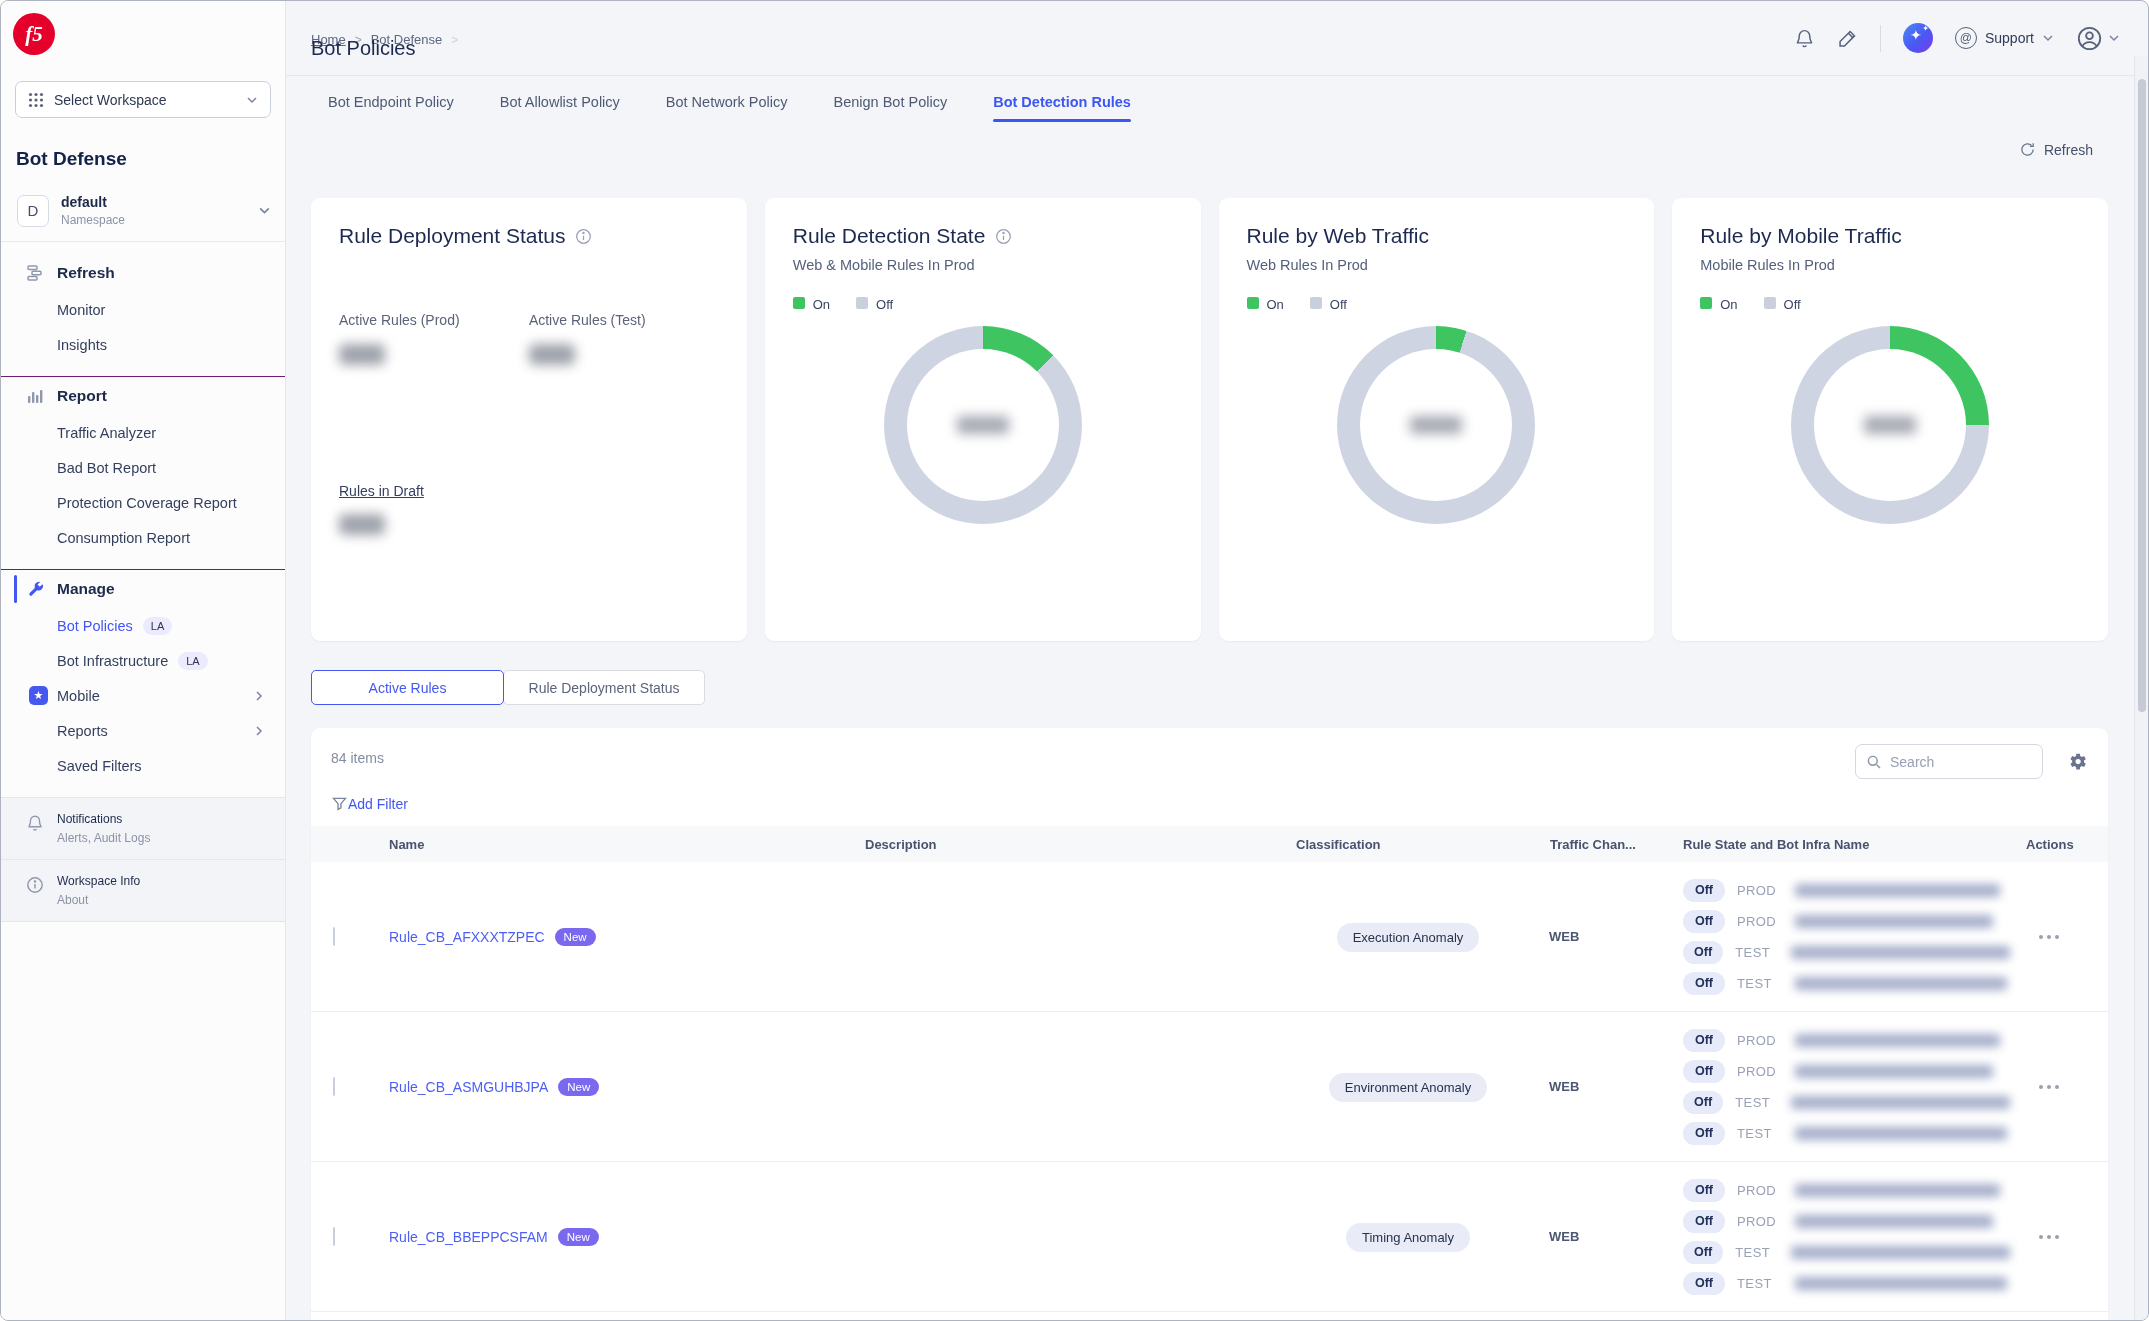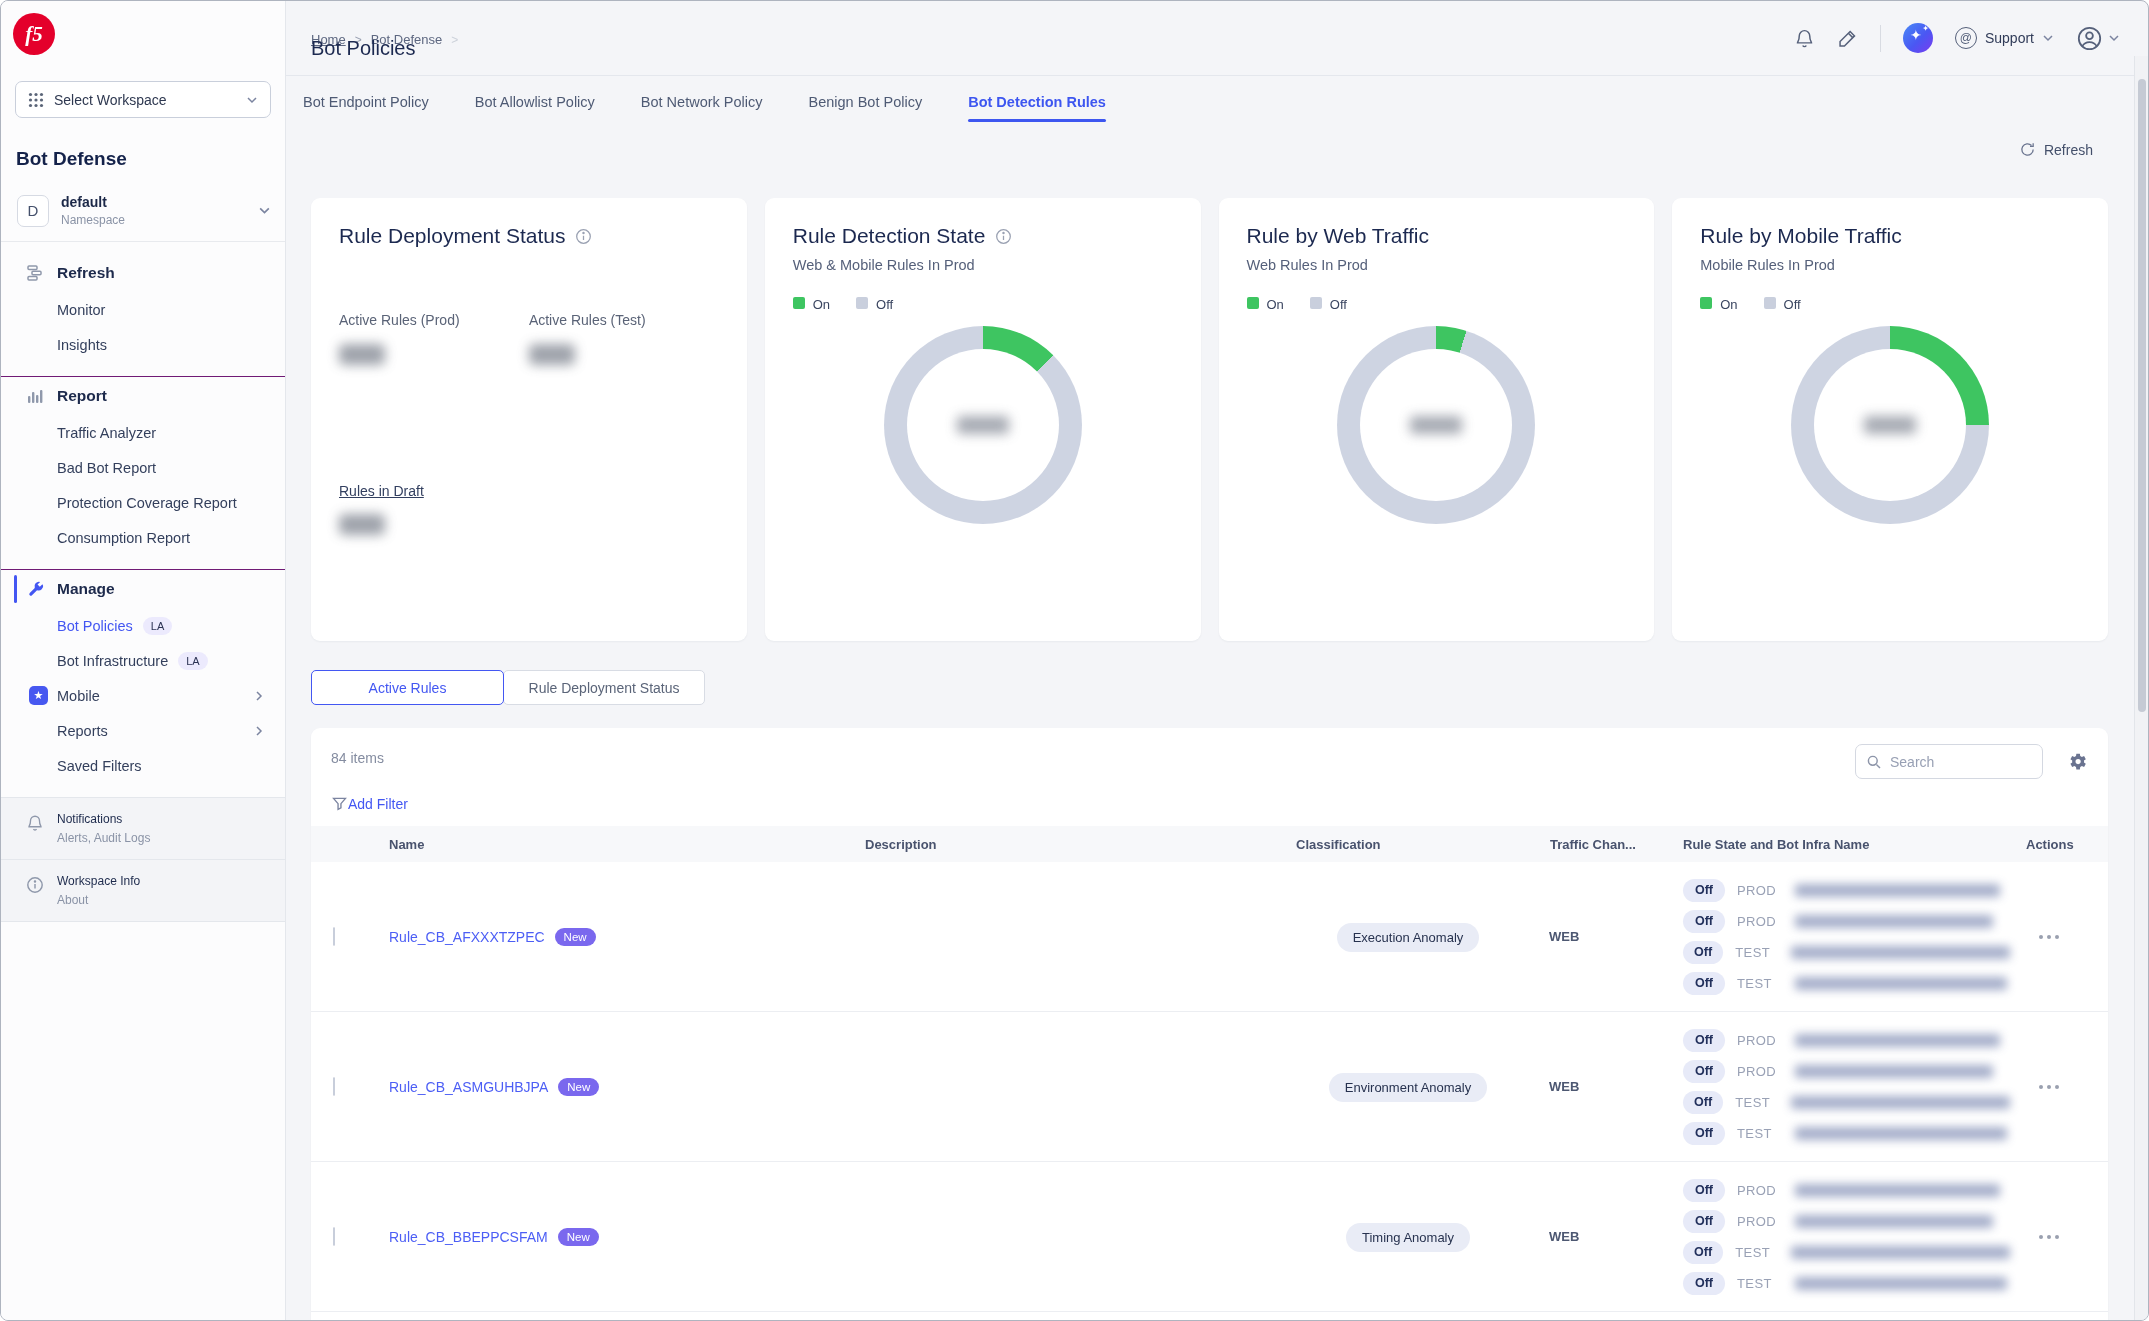--- a/index.html
+++ b/index.html
@@ -67,21 +67,21 @@
   .ai-circle::before { content:"✦"; position:absolute; left:7px; top:4px; color:#fff; font-size:14px; }
   .ai-circle::after { content:"✦"; position:absolute; right:4px; top:1px; color:#fff; font-size:8px; }
   .support-wrap { display:flex; align-items:center; gap:8px; cursor:pointer; color:#303b58; }
   .at-circle { width:22px; height:22px; border:1.5px solid #55607a; border-radius:50%; color:#55607a;
                display:flex; align-items:center; justify-content:center; }
   .at-circle::before { content:"@"; font-size:12px; }
   .support-label { font-size:14px; }
   .chev { color:#7b84a0; display:flex; }
   .avatar-wrap { display:flex; align-items:center; gap:5px; cursor:pointer; }
 
-  .tabs { position:absolute; left:17px; top:93px; display:flex; gap:46px; }
+  .tabs { position:absolute; left:42px; top:93px; display:flex; gap:46px; }
   .tab { font-size:14.5px; color:#4e5a74; padding-bottom:12px; cursor:pointer; position:relative; }
   .tab.active { color:#3d56f0; font-weight:600; }
   .tab.active::after { content:""; position:absolute; left:0; right:0; bottom:0; height:3px; border-radius:2px; background:#3d56f0; }
 
   .refresh { position:absolute; right:55px; top:140px; display:flex; align-items:center; gap:8px;
              color:#44506b; font-size:14px; cursor:pointer; }
   .refresh .ico { color:#6b7590; display:flex; }
 
   
   .cards { position:absolute; left:25px; right:40px; top:197px; height:443px; display:flex; gap:18px; }

